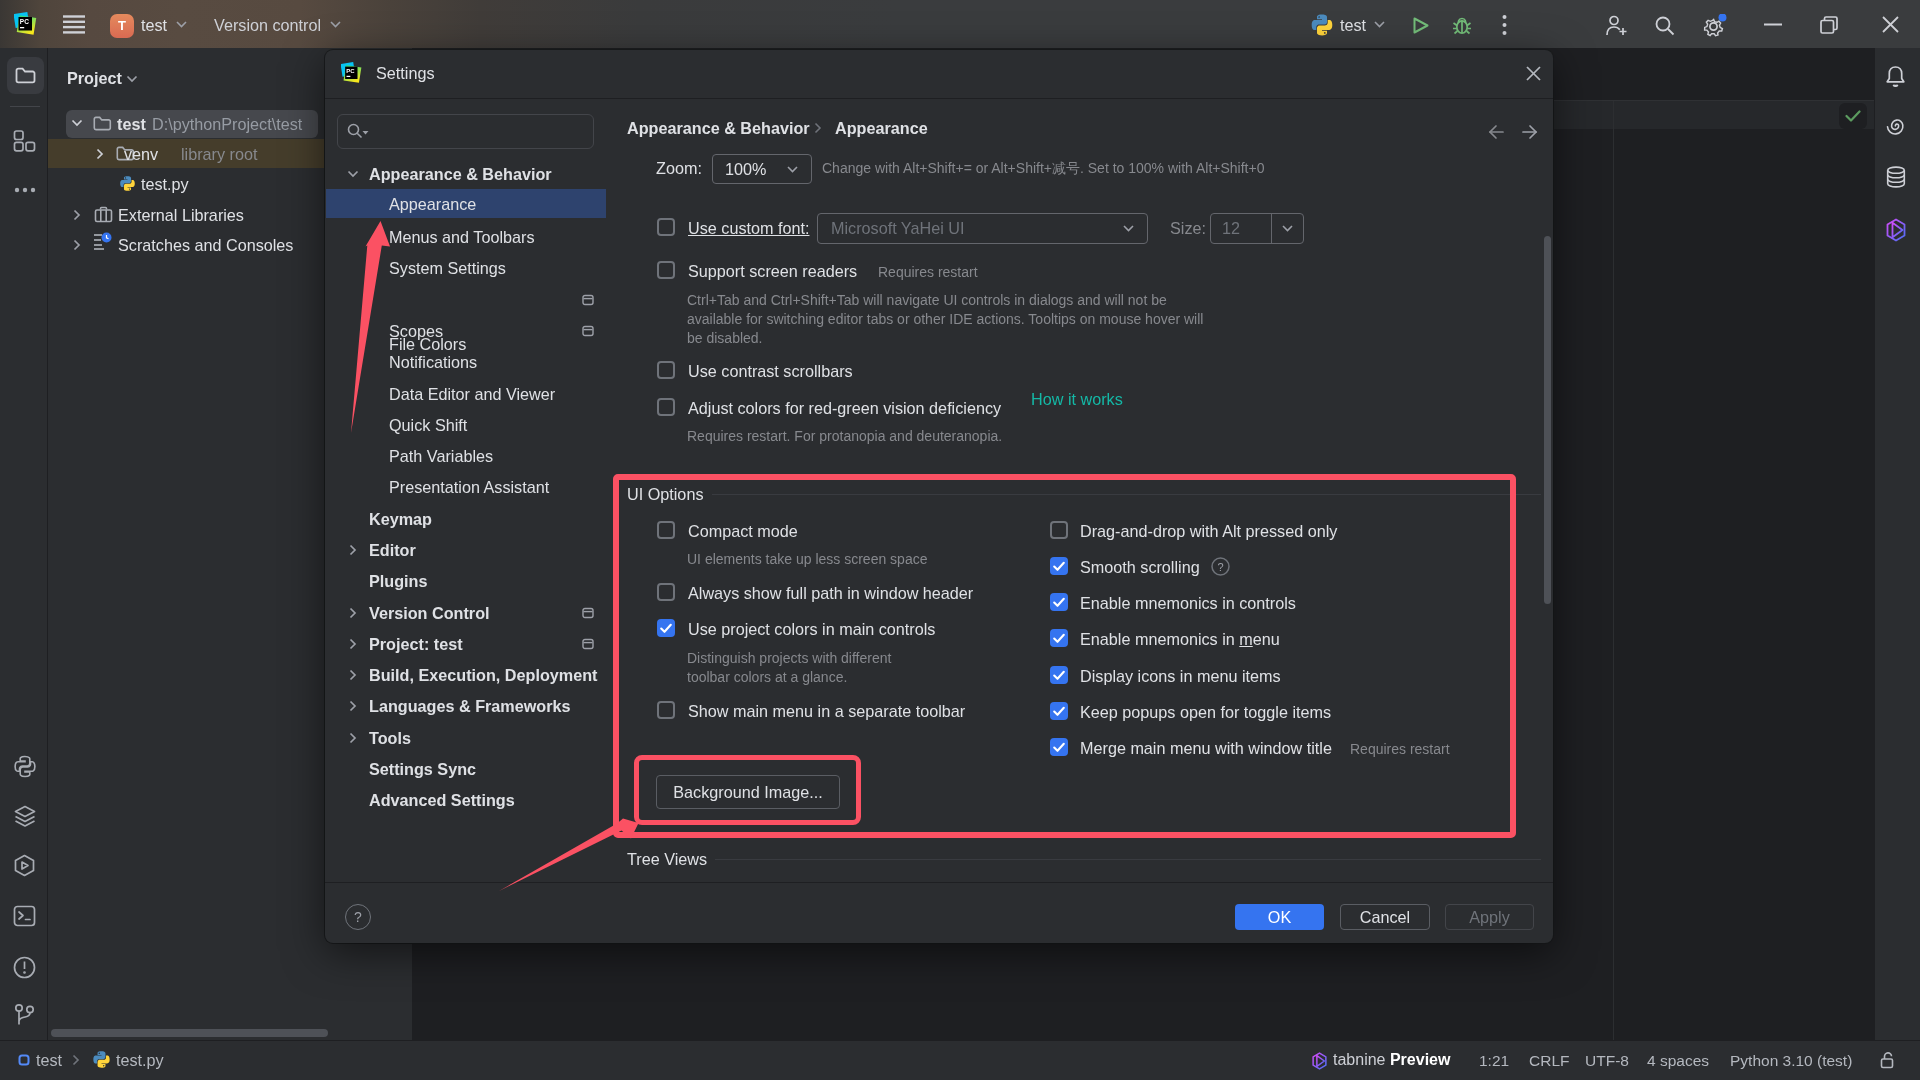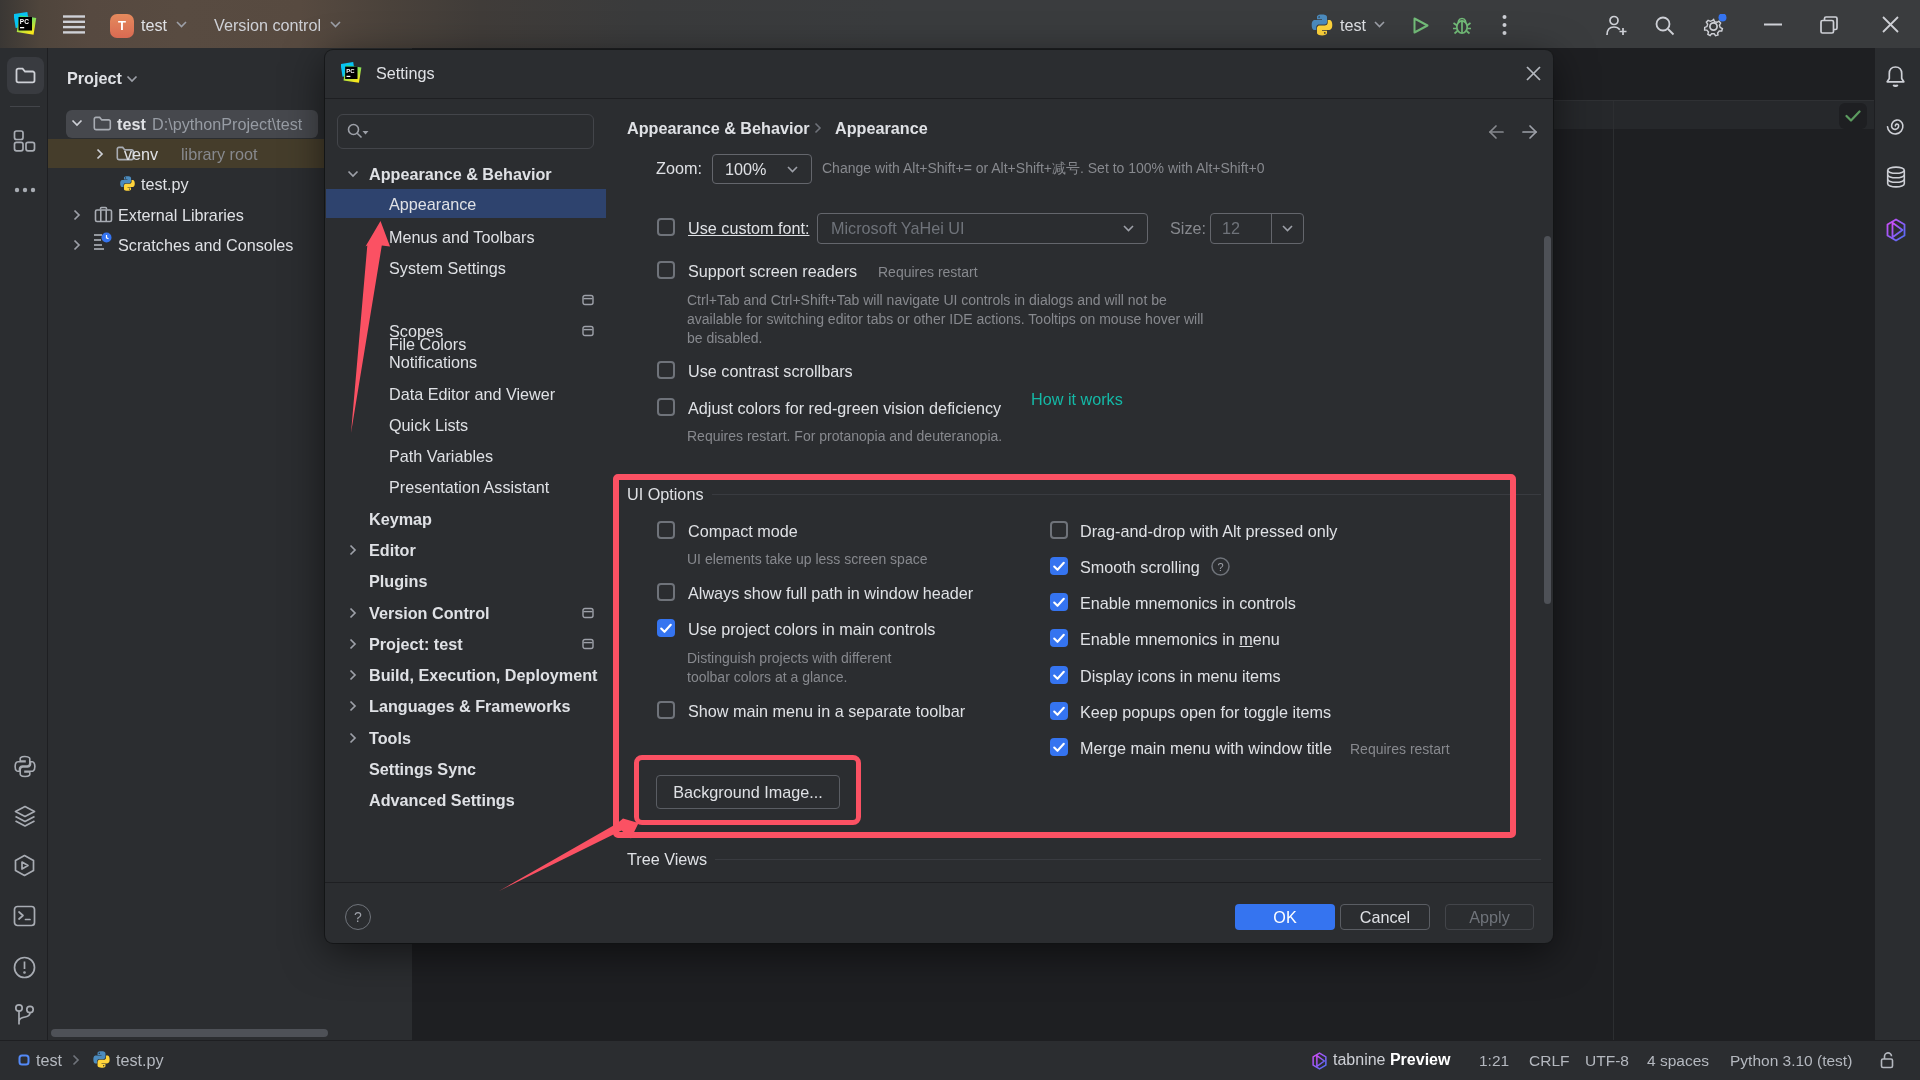--- a/index.html
+++ b/index.html
@@ -343,21 +343,21 @@
       <rect x="1" y="1.5" width="10" height="9" rx="2" fill="none" stroke="#9DA0A8" stroke-width="1.4"></rect>
       <line x1="1.5" y1="4.6" x2="10.5" y2="4.6" stroke="#9DA0A8" stroke-width="1.4"></line>
     </svg>
 <div class="t" style="left:389px;top:321px;">Scopes</div>
 <svg class="ab" style="left:582px;top:325px" width="12" height="12" viewBox="0 0 12 12">
       <rect x="1" y="1.5" width="10" height="9" rx="2" fill="none" stroke="#9DA0A8" stroke-width="1.4"></rect>
       <line x1="1.5" y1="4.6" x2="10.5" y2="4.6" stroke="#9DA0A8" stroke-width="1.4"></line>
     </svg>
 <div class="t" style="left:389px;top:352px;">Notifications</div>
 <div class="t" style="left:389px;top:384px;">Data Editor and Viewer</div>
-<div class="t" style="left:389px;top:415px;">Quick Lists</div>
+<div class="t" style="left:389px;top:415px;">Quick Shift</div>
 <div class="t" style="left:389px;top:446px;">Path Variables</div>
 <div class="t" style="left:389px;top:477px;">Presentation Assistant</div>
 <div class="t b" style="left:369px;top:509px;">Keymap</div>
 <svg class="ab" style="left:349px;top:544px" width="8" height="12" viewBox="0 0 8 12">
       <polyline points="1.5,1.5 6,6 1.5,10.5" fill="none" stroke="#9DA0A8" stroke-width="1.7"></polyline>
     </svg>
 <div class="t b" style="left:369px;top:540px;">Editor</div>
 <div class="t b" style="left:369px;top:571px;">Plugins</div>
 <svg class="ab" style="left:349px;top:607px" width="8" height="12" viewBox="0 0 8 12">
       <polyline points="1.5,1.5 6,6 1.5,10.5" fill="none" stroke="#9DA0A8" stroke-width="1.7"></polyline>
@@ -509,21 +509,21 @@
 <div class="t" style="left:1080px;top:738px;">Merge main menu with window title</div>
 <div class="t g s145" style="left:1350px;top:739px;">Requires restart</div>
 
 <div class="btn" style="left:656px;top:775px;width:184px;height:34px;border:1px solid #5A5D63;line-height:32px;">Background Image...</div>
 
 <div class="t" style="left:627px;top:849px;">Tree Views</div>
 <div class="ab" style="left:715px;top:859px;width:826px;height:1px;background:#393B40;"></div>
 
 <div class="ab" style="left:325px;top:882px;width:1228px;height:1px;background:#1E1F22;"></div>
 <div class="ab" style="left:345px;top:904px;width:26px;height:26px;border-radius:50%;border:1px solid #6F737A;box-sizing:border-box;text-align:center;line-height:24px;color:#9DA0A8;font-size:14px;">?</div>
-<div class="btn" style="left:1235px;top:904px;width:100px;height:26px;background:#3574F0;line-height:26px;color:#fff;">OK</div>
+<div class="btn" style="left:1235px;top:904px;width:89px;height:26px;background:#3574F0;line-height:26px;color:#fff;">OK</div>
 <div class="btn" style="left:1340px;top:904px;width:90px;height:26px;border:1px solid #5A5D63;line-height:24px;">Cancel</div>
 <div class="btn" style="left:1445px;top:904px;width:89px;height:26px;border:1px solid #43454A;line-height:24px;color:#6F737A;">Apply</div>
 
 <div class="ab" style="left:1544px;top:236px;width:7px;height:368px;border-radius:3.5px;background:#4E5157;"></div>
 
 <div class="ab" style="left:613px;top:474px;width:903px;height:364px;box-sizing:border-box;border:6px solid #FB5163;border-radius:5px;"></div>
 <div class="ab" style="left:634px;top:755px;width:227px;height:70px;box-sizing:border-box;border:5.5px solid #FB5163;border-radius:8px;"></div>
 <svg class="ab" style="left:0;top:0" width="1920" height="1080" viewBox="0 0 1920 1080" pointer-events="none">
   <polygon points="380.5,221 390,246.5 381.8,245.5 351,433 367.3,245.5 365.5,246.5" fill="#FB5163"></polygon>
   <polygon points="499,891 617,823.5 623,818.5 638.5,823 631,838.5 621.5,830.5" fill="#FB5163"></polygon>

